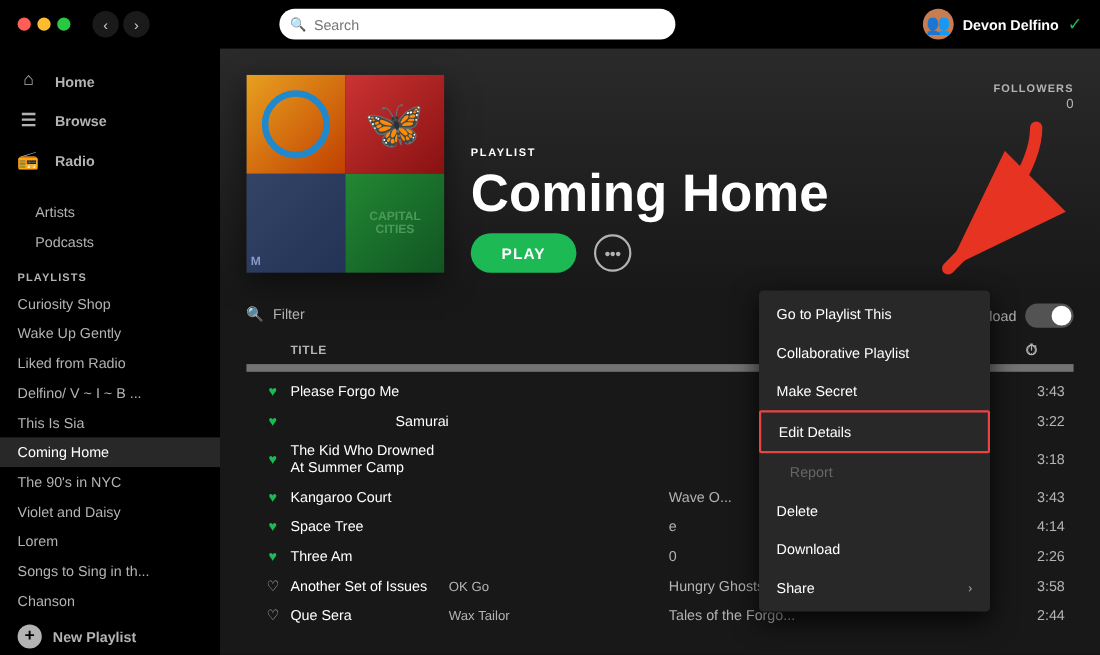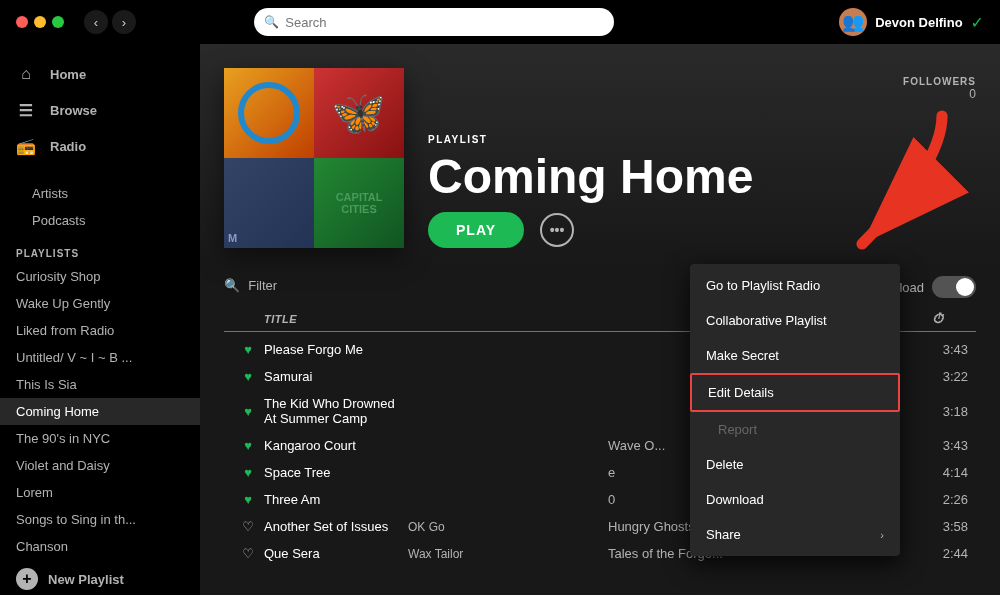--- a/index.html
+++ b/index.html
@@ -377,23 +377,22 @@
     }
 
     
     .tracks-table {
       padding: 0 24px;
     }
     .tracks-header {
       display: grid;
       grid-template-columns: 32px 1fr 200px 200px 100px 60px;
       padding: 4px 8px;
-      border-bottom: 1px solid #737373;
+      border-bottom: 7px solid #737373;
       margin-bottom: 4px;
-      font-style: italic;
     }
     .col-header {
       font-size: 11px;
       color: #b3b3b3;
       font-weight: 600;
       letter-spacing: 0.5px;
       text-transform: uppercase;
       display: flex;
       align-items: center;
     }
@@ -474,21 +473,21 @@
     </div>
 
     <div class="playlists-label">
       <span>PLAYLISTS</span>
     </div>
 
     <div>
       <div class="sidebar-text-item">Curiosity Shop</div>
       <div class="sidebar-text-item">Wake Up Gently</div>
       <div class="sidebar-text-item">Liked from Radio</div>
-      <div class="sidebar-text-item">Untitled/ V ~ I ~ B ...</div>
+      <div class="sidebar-text-item">Delfino/ V ~ I ~ B ...</div>
       <div class="sidebar-text-item">This Is Sia</div>
       <div class="sidebar-text-item active">Coming Home</div>
       <div class="sidebar-text-item">The 90's in NYC</div>
       <div class="sidebar-text-item">Violet and Daisy</div>
       <div class="sidebar-text-item">Lorem</div>
       <div class="sidebar-text-item">Songs to Sing in th...</div>
       <div class="sidebar-text-item">Chanson</div>
     </div>
 
     <div style="flex:1;"></div>
@@ -567,21 +566,21 @@
     <div style="display:flex;flex-direction:column;">
       <span class="track-title">Please Forgo Me</span>
     </div>
     <div class="track-artist"></div>
     <div class="track-album"></div>
     <div class="track-date">2018-07-27</div>
     <div class="track-duration">3:43</div>
   </div>
           <div class="track-row">
     <div class="track-heart liked">♥</div>
-    <div style="display:flex;flex-direction:column;">
+    <div style="display:flex;flex-direction:column;text-align:right;">
       <span class="track-title">Samurai</span>
     </div>
     <div class="track-artist"></div>
     <div class="track-album"></div>
     <div class="track-date">2018-07-27</div>
     <div class="track-duration">3:22</div>
   </div>
           <div class="track-row">
     <div class="track-heart liked">♥</div>
     <div style="display:flex;flex-direction:column;">
@@ -639,21 +638,21 @@
     </div>
     <div class="track-artist">Wax Tailor</div>
     <div class="track-album">Tales of the Forgo...</div>
     <div class="track-date"></div>
     <div class="track-duration">2:44</div>
   </div>
         </div>
     </div>
 
     <div class="context-menu">
-      <div class="context-menu-item">Go to Playlist Radio</div>
+      <div class="context-menu-item">Go to Playlist This</div>
       <div class="context-menu-item">Collaborative Playlist</div>
       <div class="context-menu-item">Make Secret</div>
       <div class="context-menu-item highlighted">Edit Details</div>
       <div class="context-menu-item disabled">Report</div>
       <div class="context-menu-item">Delete</div>
       <div class="context-menu-item">Download</div>
       <div class="context-menu-item">
         <span>Share</span>
         <span class="chevron-right">›</span>
       </div>

